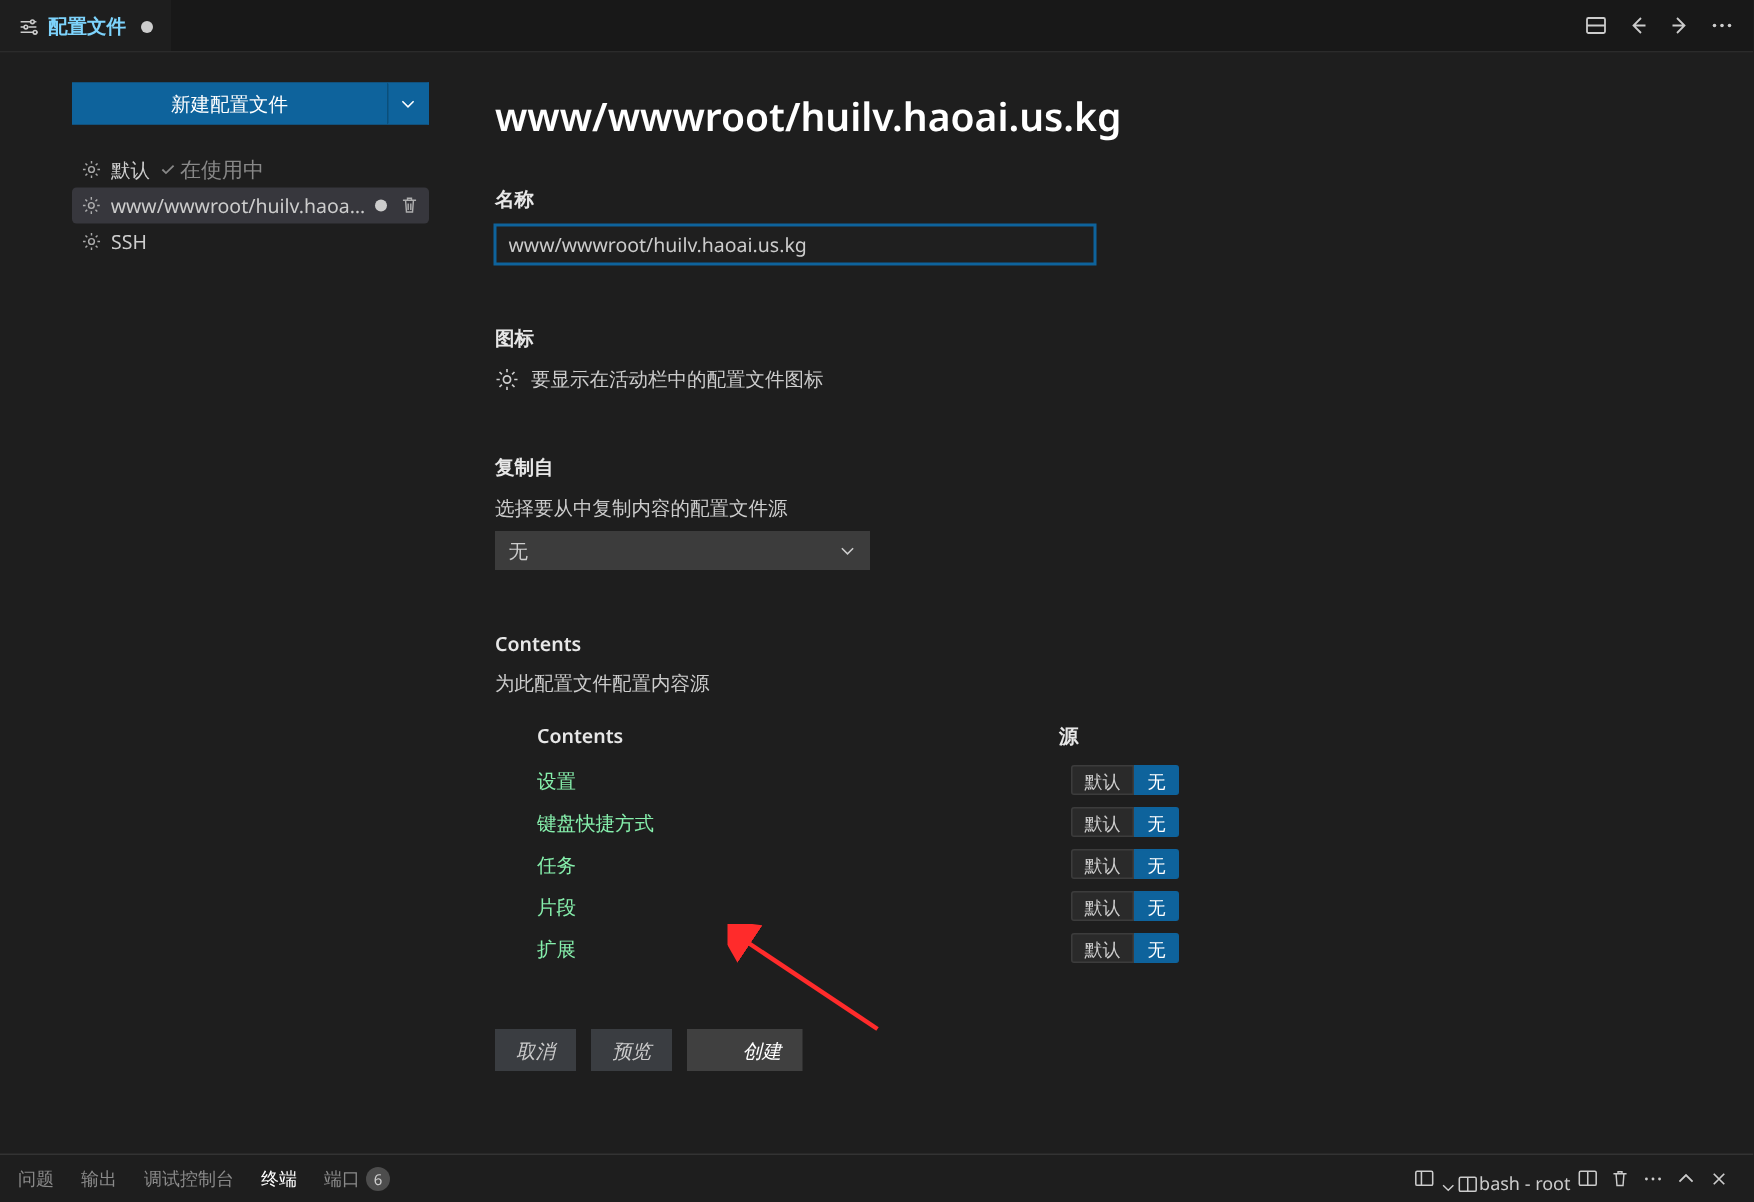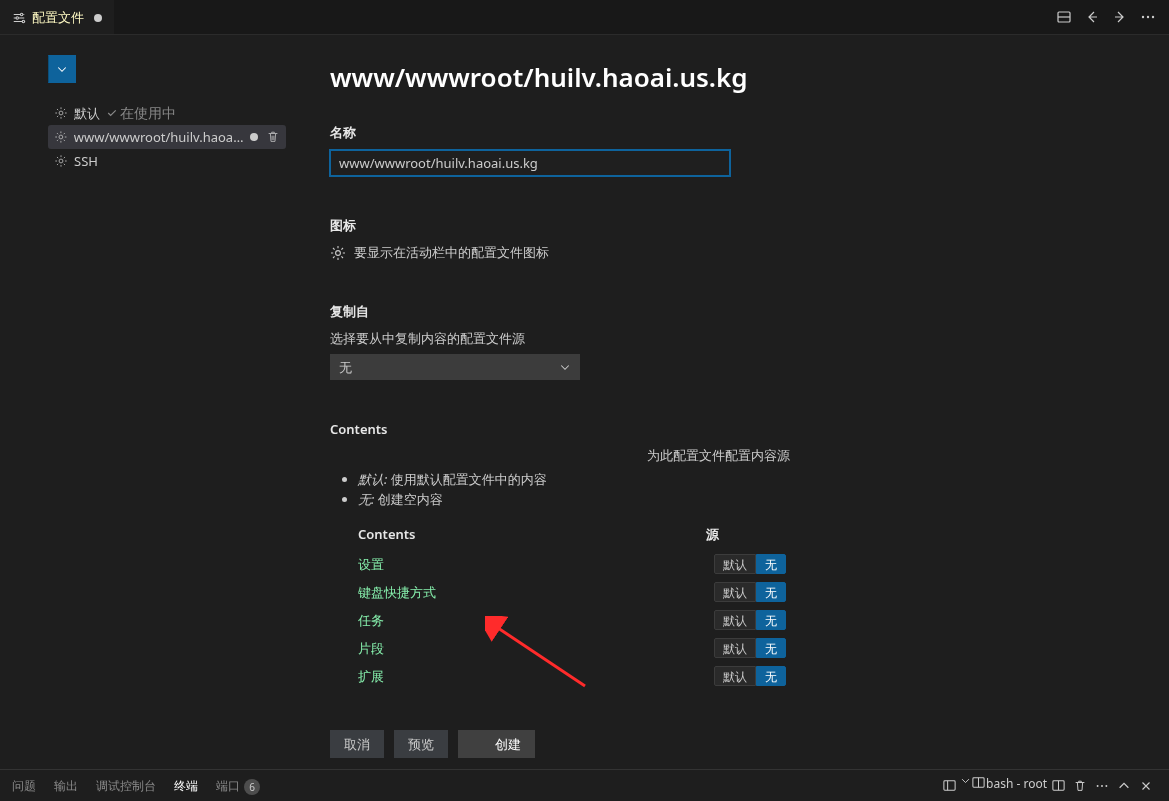--- a/index.html
+++ b/index.html
@@ -2,21 +2,21 @@
 <html><head>
 <meta charset="utf-8">
 <style>
 *{box-sizing:border-box;margin:0;padding:0;font-family:"Segoe UI","Microsoft YaHei",system-ui,sans-serif;}
 html,body{height:100%;}
 body{background:#1e1e1e;color:#cccccc;font-size:13px;overflow:hidden;}
 .app{display:flex;flex-direction:column;height:100vh;}
 
 
 .tab-bar{display:flex;align-items:center;background:#181818;height:35px;border-bottom:1px solid #2b2b2b;}
-.tab{display:flex;align-items:center;gap:6px;padding:0 12px;height:100%;background:#1e1e1e;border-top:1px solid #1e1e1e;color:#fef9c3;}
+.tab{display:flex;align-items:center;gap:6px;padding:0 12px;height:100%;background:#1e1e1e;border-top:1px solid #1e1e1e;color:#7dd3fc;font-weight:bold;}
 .tab .dot{width:8px;height:8px;border-radius:50%;background:#ccc;margin-left:4px;}
 .tab-bar-spacer{flex:1;}
 .tab-bar-actions{display:flex;align-items:center;gap:2px;padding-right:8px;color:#cccccc;}
 .icon-btn{width:26px;height:26px;display:flex;align-items:center;justify-content:center;border-radius:4px;}
 svg{display:block;}
 
 
 .main{flex:1;display:flex;overflow:hidden;}
 .sidebar{width:300px;display:flex;flex-direction:column;padding:20px 14px 0 48px;gap:12px;}
 .new-profile-row{display:flex;}
@@ -34,49 +34,49 @@
 
 
 .content{flex:1;overflow:auto;padding:0 30px 40px 30px;}
 .page-title{font-size:26px;font-weight:600;color:#ffffff;margin:24px 0 28px 0;}
 .section{margin-bottom:40px;max-width:460px;}
 .section-label{font-weight:600;color:#e7e7e7;margin-bottom:8px;font-size:13px;}
 .section-desc{color:#cccccc;font-size:13px;margin-bottom:6px;}
 .text-input{width:400px;height:26px;background:#1f1f1f;border:1px solid #0e639c;outline:1px solid #0e639c;color:#cccccc;padding:0 8px;font-size:13px;}
 .icon-row{display:flex;align-items:center;gap:8px;}
 .select{width:250px;height:26px;background:#3c3c3c;border:1px solid #3c3c3c;color:#cccccc;padding:0 8px;display:flex;align-items:center;justify-content:space-between;}
-.contents-desc{color:#cccccc;font-size:13px;margin-bottom:4px;text-align:right;}
+.contents-desc{color:#cccccc;font-size:13px;margin-bottom:4px;}
 ul.bul{list-style:disc;padding-left:28px;color:#cccccc;font-size:13px;}
 ul.bul li{line-height:1.55;}
 ul.bul i{font-style:italic;}
 
 
 .ctable{max-width:460px;margin-top:10px;}
 .ctable-head{display:flex;padding:6px 4px;font-weight:600;color:#e7e7e7;}
 .ctable-head .c1{flex:1;padding-left:24px;}
 .ctable-head .c2{width:80px;}
 .ctable-row{display:flex;align-items:center;padding:4px;}
 .ctable-row .c1{flex:1;padding-left:24px;color:#86efac;}
 .ctable-row .c2{display:flex;gap:0;}
 .pill{height:20px;line-height:20px;padding:0 8px;font-size:12px;border:1px solid #3c3c3c;color:#cccccc;background:#2a2a2a;}
 .pill.l{border-radius:2px 0 0 2px;}
 .pill.r{border-radius:0 2px 2px 0;background:#0e639c;border:1px solid #0e639c;color:#ffffff;}
 
 
 .form-actions{display:flex;gap:10px;margin-top:16px;}
-.btn{height:28px;padding:0 14px;border:none;background:#3a3d41;color:#cccccc;font-size:13px;display:flex;align-items:center;}
+.btn{height:28px;padding:0 14px;border:none;background:#3a3d41;color:#cccccc;font-size:13px;display:flex;align-items:center;font-style:italic;}
 .btn.primary{background:#404040;color:#ffffff;padding-left:37px;}
 
 
 .panel{height:32px;border-top:1px solid #333;display:flex;align-items:center;padding:0 12px;gap:18px;color:#8a8a8a;font-size:12px;position:relative;}
 .panel .ptab{color:#8a8a8a;cursor:default;}
 .panel .ptab.active{color:#ffffff;position:relative;}
 .panel .ptab.active::after{content:"";position:absolute;left:0;right:0;bottom:-9px;height:1px;background:#0e639c;}
 .panel .badge{display:inline-flex;align-items:center;justify-content:center;min-width:16px;height:16px;border-radius:8px;background:#4d4d4d;color:#ccc;font-size:10px;padding:0 5px;margin-left:4px;}
-.panel-right{margin-left:auto;display:flex;align-items:flex-start;color:#cccccc;}
+.panel-right{margin-left:auto;display:flex;align-items:flex-end;color:#cccccc;}
 .panel-right .icon-btn{width:22px;height:22px;}
 .term-label{color:#cccccc;font-size:12px;}
 
 
 .arrow{position:absolute;pointer-events:none;}
 </style>
 </head>
 <body>
 
 <div class="app">
@@ -115,20 +115,23 @@
             <circle cx="8" cy="8" r="1.2"></circle>
             <circle cx="13" cy="8" r="1.2"></circle>
           </svg>
       </div>
     </div>
   </div>
 
   <div class="main">
     <div class="sidebar">
       <div class="new-profile-row">
+        <div class="new-btn">
+          <span>新建配置文件</span>
+        </div>
         <div class="new-chev">
           <svg width="12" height="12" viewBox="0 0 16 16" fill="none" stroke="#ffffff" stroke-width="1.4">
               <path d="M3 6l5 5 5-5"></path>
             </svg>
         </div>
       </div>
 
       <div class="profile-list">
         <div class="profile-item">
           <svg class="gear" width="14" height="14" viewBox="0 0 16 16" fill="none" stroke="#cccccc" stroke-width="1.1">
@@ -192,24 +195,20 @@
           <span>无</span>
           <svg width="12" height="12" viewBox="0 0 16 16" fill="none" stroke="#cccccc" stroke-width="1.4">
               <path d="M3 6l5 5 5-5"></path>
             </svg>
         </div>
       </div>
 
       <div class="section">
         <div class="section-label">Contents</div>
         <div class="contents-desc">为此配置文件配置内容源</div>
-        <ul class="bul">
-          <li><i>默认:</i> <span>使用默认配置文件中的内容</span></li>
-          <li><i>无:</i> <span>创建空内容</span></li>
-        </ul>
 
         <div class="ctable">
           <div class="ctable-head">
             <div class="c1">Contents</div>
             <div class="c2">源</div>
           </div>
           <div id="ctable-body">
               <div class="ctable-row">
                 <div class="c1">设置</div>
                 <div class="c2">
@@ -270,21 +269,21 @@
           <line x1="100" y1="70" x2="10" y2="10" stroke="#ff2b2b" stroke-width="3" marker-end="url(#ah)"></line>
         </svg>
     </div>
   </div>
 
   <div class="panel">
     <span class="ptab">问题</span>
     <span class="ptab">输出</span>
     <span class="ptab">调试控制台</span>
     <span class="ptab active">终端</span>
-    <span style="display:inline-flex;align-items:flex-end;">
+    <span style="display:inline-flex;align-items:center;">
         <span class="ptab">端口</span>
         <span class="badge">6</span>
       </span>
 
     <div class="panel-right">
       <div class="icon-btn">
           <svg width="15" height="15" viewBox="0 0 16 16" fill="none" stroke="#cccccc" stroke-width="1.1">
             <rect x="2" y="3" width="12" height="10" rx="1"></rect>
             <line x1="6" y1="3" x2="6" y2="13"></line>
           </svg>

